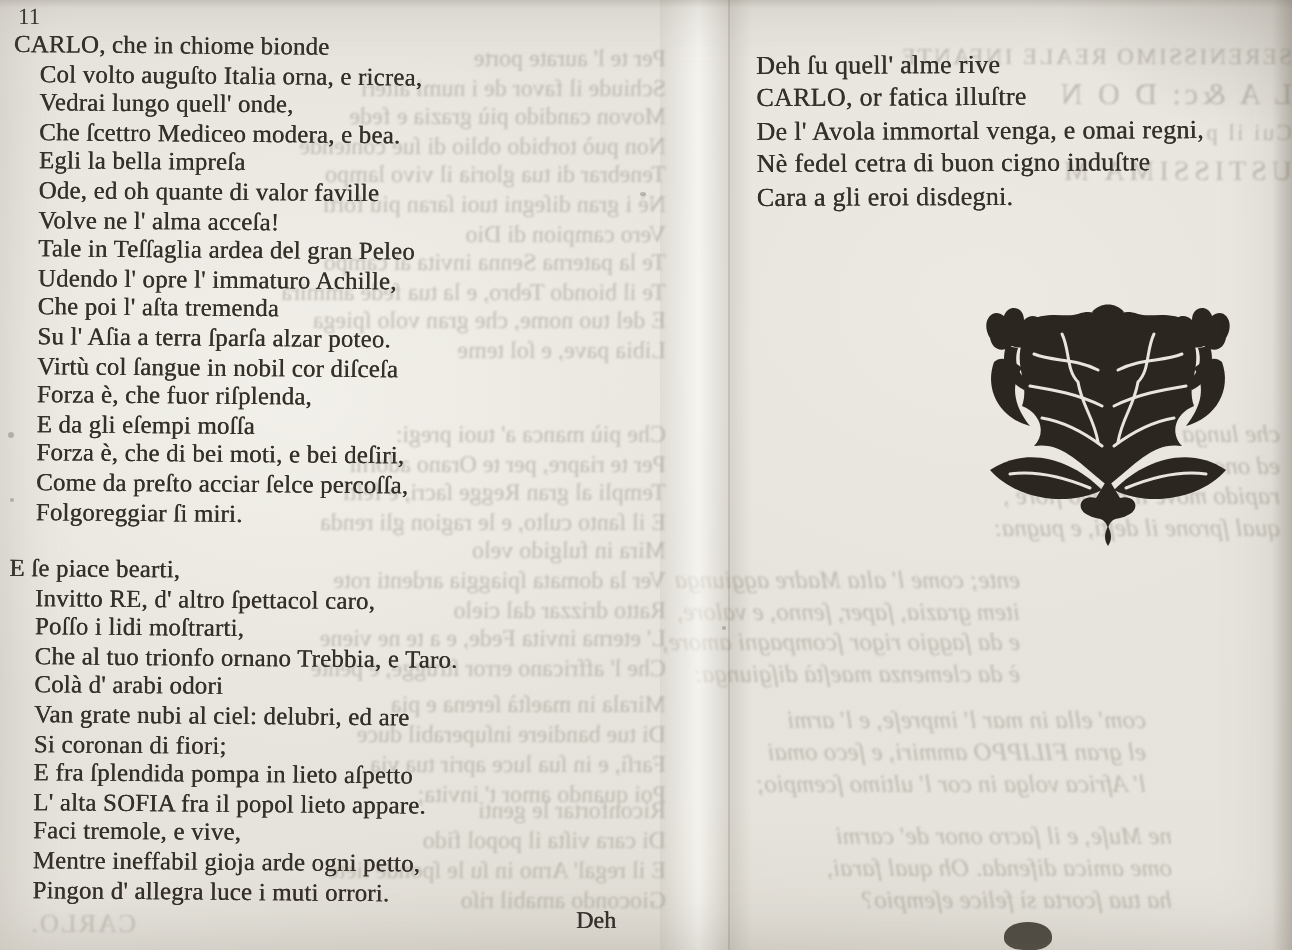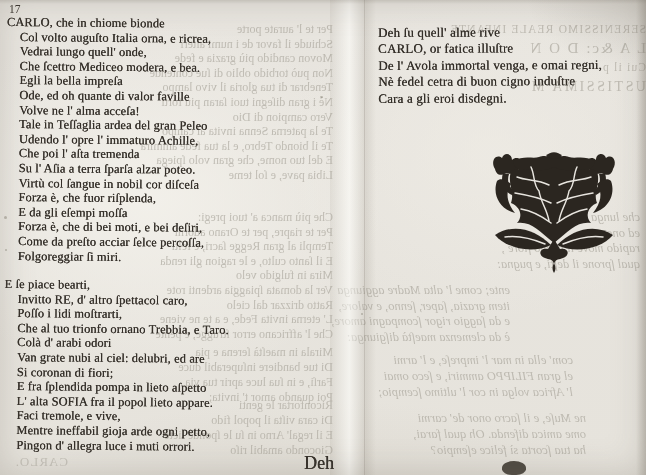--- a/index.html
+++ b/index.html
@@ -25,21 +25,21 @@
     background:radial-gradient(ellipse at 100% 0%, rgba(120,115,104,.22), rgba(120,115,104,0) 70%);}
   .speck{position:absolute;border-radius:50%;background:rgba(95,88,74,.35);z-index:3;}
 
   
   .pagenum{position:absolute;left:9px;top:3px;font-size:11.5px;z-index:4;}
   .poem-left{position:absolute;left:7px;top:15px;z-index:4;transform:rotate(.5deg);transform-origin:0 0;}
   .poem-left .line{font-size:12.4px;line-height:14.6px;white-space:pre;letter-spacing:.12px;
     text-shadow:.2px 0 0 currentColor;}
   .poem-left .stanza2{margin-top:14px;}
   .line.ind{padding-left:13px;}
-  .catchword{position:absolute;left:304px;top:453px;font-size:18px;z-index:4;text-shadow:.2px 0 0 currentColor;}
+  .catchword{position:absolute;left:288px;top:453px;font-size:12px;z-index:4;text-shadow:.2px 0 0 currentColor;}
 
   .poem-right{position:absolute;left:378px;top:25px;z-index:4;transform:rotate(-.25deg);transform-origin:0 0;}
   .poem-right .line{font-size:13px;line-height:16.4px;white-space:pre;letter-spacing:.15px;
     text-shadow:.2px 0 0 currentColor;}
 
   
   .bleed{position:absolute;z-index:1;color:#a5a197;opacity:.62;transform:scaleX(-1);
     filter:blur(.45px);font-size:12px;line-height:14.6px;text-align:left;white-space:pre;}
   .bleed .line{white-space:pre;}
   .bleed.ital{font-style:italic;}
@@ -83,21 +83,21 @@
   <div class="bleed bleed-lb2"><div class="line">Mirala in maeſtà ſerena e pia</div><div class="line">Di tue bandiere inſuperabil duce</div><div class="line">Farſi, e in ſua luce aprir tua via</div><div class="line">Poi quando amor t' invita;</div></div>
   <div class="bleed bleed-lc"><div class="line">Riconfortar le genti</div><div class="line">Di cara viſta il popol fido</div><div class="line">E il regal' Arno in ſu le ſponde liete</div><div class="line">Giocondo amabil riſo</div></div>
   <div class="bleed bleed-carlo">CARLO.</div>
 
   <div class="bleed bleed-rtop"><div class="line">SERENISSIMO REALE INFANTE</div><div class="line">L A &amp;c: D O N</div><div class="line">Cui il p</div><div class="line">USTISSIMA M</div></div>
   <div class="bleed ital bleed-rg1"><div class="line">che lunga</div><div class="line">ed onore</div><div class="line">rapido move il primo fiore ,</div><div class="line">qual ſprone il deſti, e pugna:</div></div>
   <div class="bleed ital bleed-rg2"><div class="line">ente; come l' alta Madre aggiunga</div><div class="line">item grazia, ſaper, ſenno, e valore,</div><div class="line">e da ſaggio rigor ſcompagni amore,</div><div class="line">è da clemenza maeſtà diſgiunga:</div></div>
   <div class="bleed ital bleed-rg3"><div class="line">com' ella in mar l' impreſe, e l' armi</div><div class="line">el gran FILIPPO ammiri, e ſeco omai</div><div class="line">l' Africa volga in cor l' ultimo ſcempio;</div></div>
   <div class="bleed ital bleed-rg4"><div class="line">ne Muſe, e il ſacro onor de' carmi</div><div class="line">ome amica difenda. Oh qual farai,</div><div class="line">ha tua ſcorta sì felice eſempio?</div></div>
 
-  <div class="pagenum">17</div>
+  <div class="pagenum">11</div>
   <div class="poem-left">
     <div class="stanza1">
         <div class="line">CARLO, che in chiome bionde</div>
         <div class="line ind">Col volto auguſto Italia orna, e ricrea,</div>
         <div class="line ind">Vedrai lungo quell' onde,</div>
         <div class="line ind">Che ſcettro Mediceo modera, e bea.</div>
         <div class="line ind">Egli la bella impreſa</div>
         <div class="line ind">Ode, ed oh quante di valor faville</div>
         <div class="line ind">Volve ne l' alma acceſa!</div>
         <div class="line ind">Tale in Teſſaglia ardea del gran Peleo</div>

